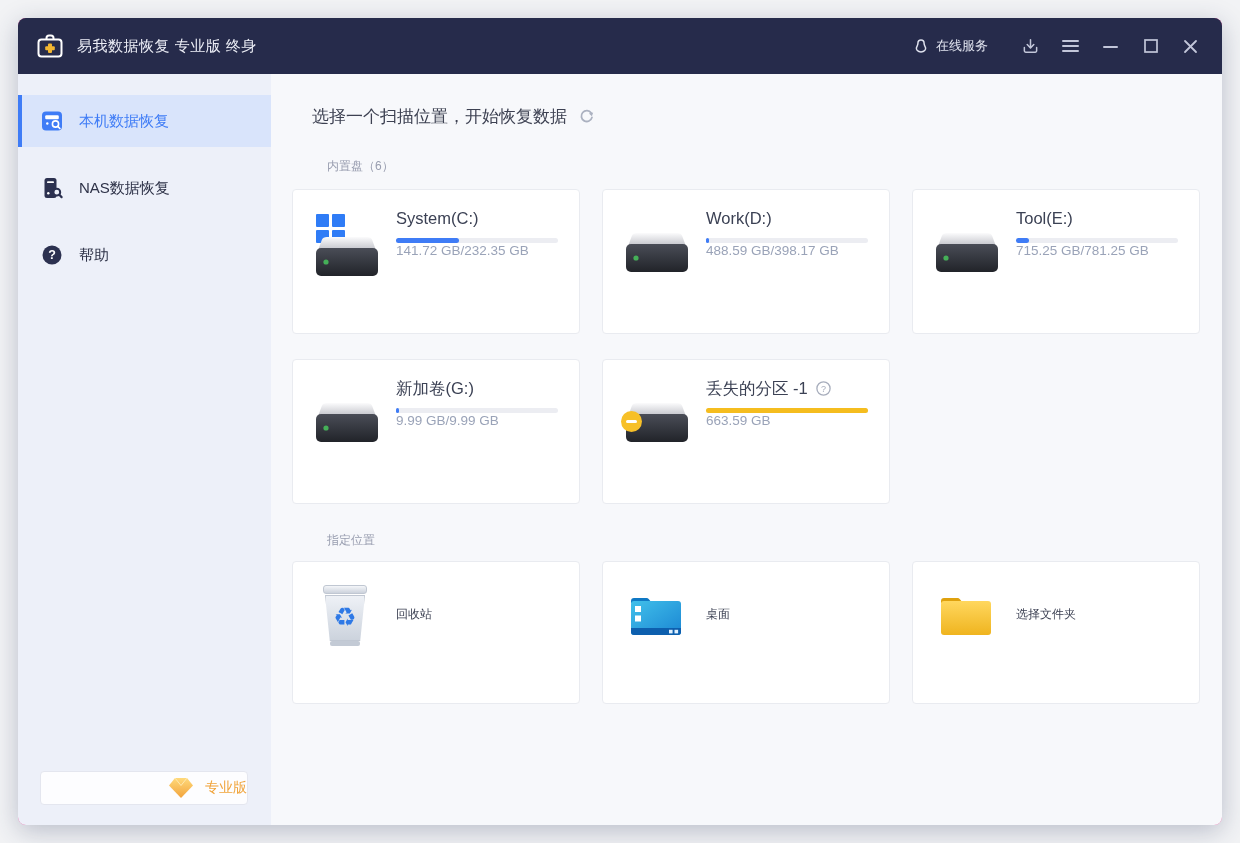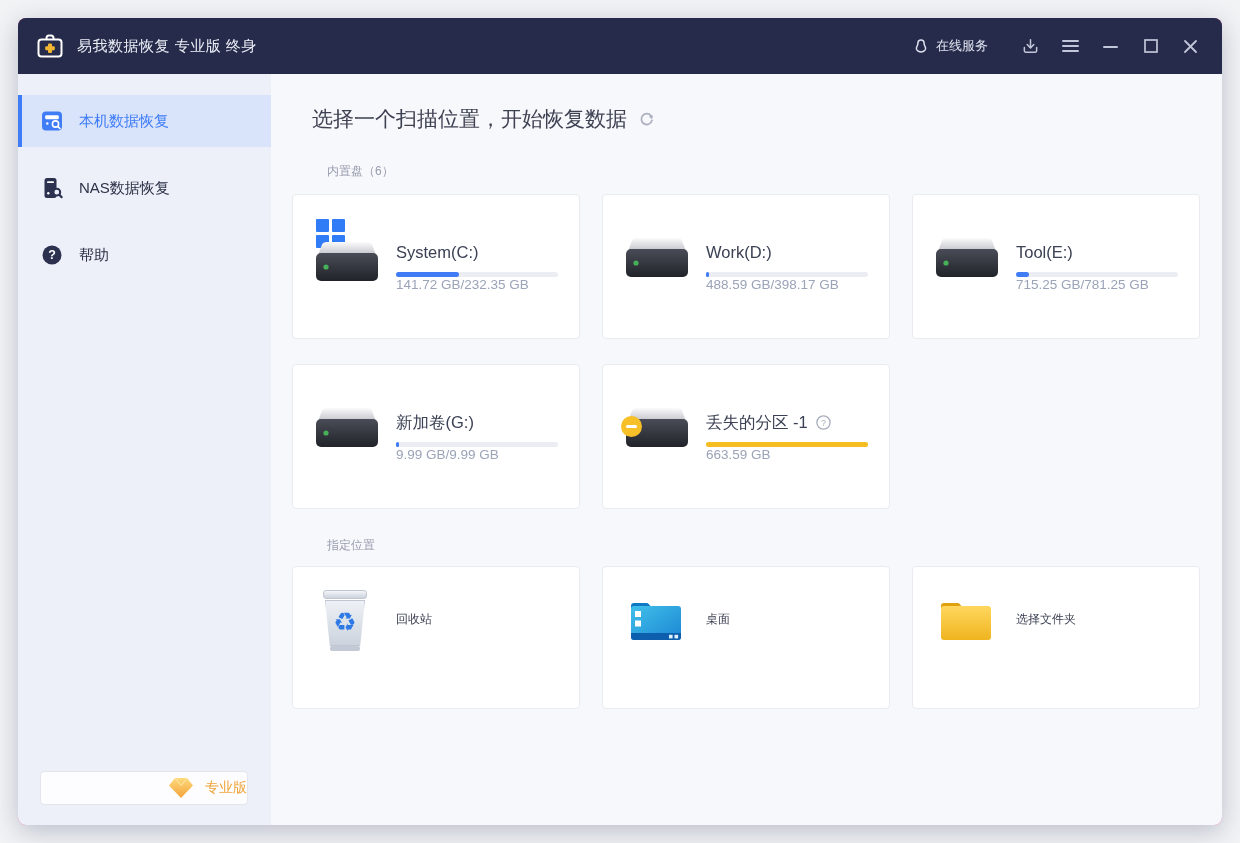--- a/index.html
+++ b/index.html
@@ -34,21 +34,21 @@
     width:4px; background:#3f7cf6; }
   .side-icon { width:24px; height:24px; display:flex; align-items:center; justify-content:center; }
 
   .edition-badge { position:absolute; left:22px; bottom:20px; width:208px; height:34px;
     background:#fdfdff; border:1px solid #e4e6ef; border-radius:4px;
     display:flex; align-items:center; justify-content:flex-end; gap:11px;
     color:#f0a43c; font-size:14px; cursor:pointer; }
 
   .main { flex:1; background:#f7f8fb; position:relative; overflow:hidden; }
   .heading-row { margin:31px 0 0 41px; display:flex; align-items:center; gap:11px; }
-  .heading { font-size:21px; color:#3d4152; }
+  .heading { font-size:17px; color:#3d4152; }
   .refresh-btn { width:18px; height:18px; cursor:pointer; display:flex; align-items:center; }
   .section-label { font-size:12px; color:#989daf; margin-left:56px; }
   .section-label.internal { margin-top:30px; margin-bottom:14px; }
   .section-label.locations { margin-top:28px; margin-bottom:12px; }
 
   .grid { margin-left:21px; display:grid; grid-template-columns:repeat(3,288px);
     gap:25px 22px; }
 
   .card { background:#fff; border:1px solid #e9ebf0; border-radius:4px;
     position:relative; height:145px; cursor:pointer; }
@@ -57,21 +57,21 @@
   .drive-visual { position:absolute; left:22px; top:24px; width:66px; height:66px; }
   .win-logo { position:absolute; left:1px; top:0; width:29px; height:29px;
     display:grid; grid-template-columns:13px 13px; grid-template-rows:13px 13px; gap:3px; }
   .win-logo div { background:#2f7cf6; border-radius:1px; }
   .drive-img { position:absolute; left:0; top:22px; }
   .no-logo .drive-img { top:18px; }
   .minus-badge { position:absolute; left:-4px; top:27px; width:21px; height:21px;
     border-radius:50%; background:#f7c028; display:flex; align-items:center; justify-content:center; }
   .minus-badge i { display:block; width:11px; height:3px; background:#fff; border-radius:2px; }
 
-  .drive-text { position:absolute; left:103px; top:45px; width:165px; }
+  .drive-text { position:absolute; left:103px; top:16px; width:165px; }
   .drive-name { font-size:16.5px; color:#3b4154; line-height:24px; white-space:nowrap;
     display:flex; align-items:center; gap:8px; }
   .bar-track { margin-top:8px; width:162px; height:5px; border-radius:3px; background:#ecedf2; }
   .bar-fill { height:5px; border-radius:3px; background:#3f7cf6; }
   .bar-fill.lost { background:#f5bd1f; }
   .drive-size { font-size:13.5px; color:#9aa3b8; line-height:16px; white-space:nowrap; }
 
   .loc-label { position:absolute; left:103px; top:44px; font-size:12px; color:#3a3f51; }
   .loc-icon { position:absolute; }
 

